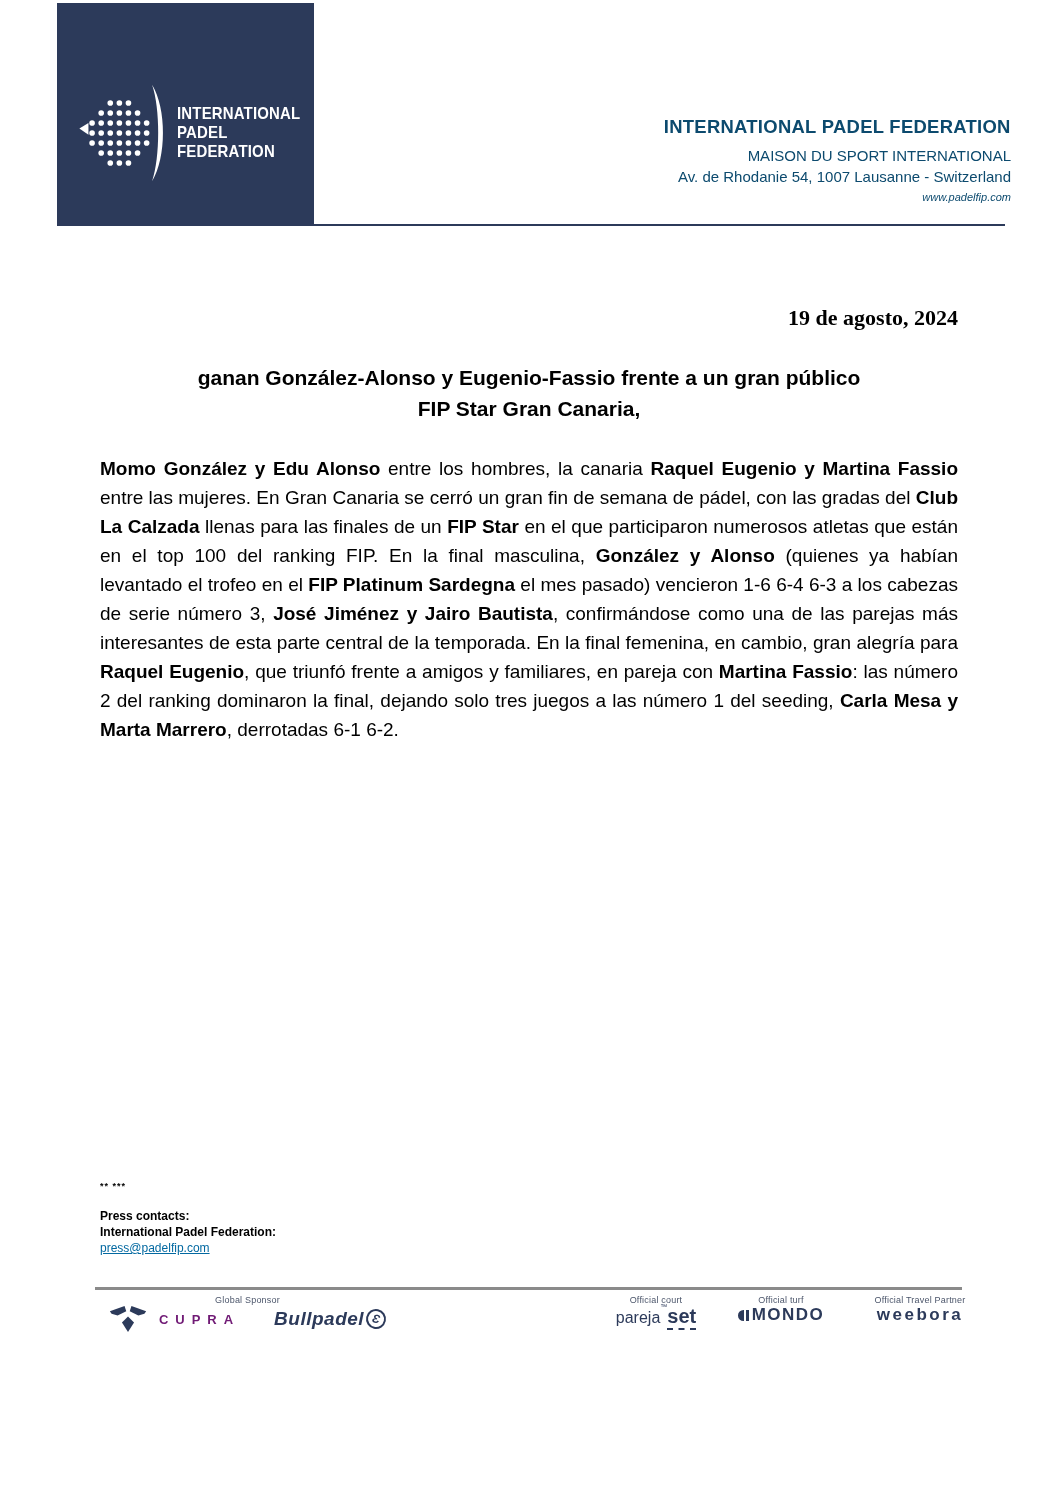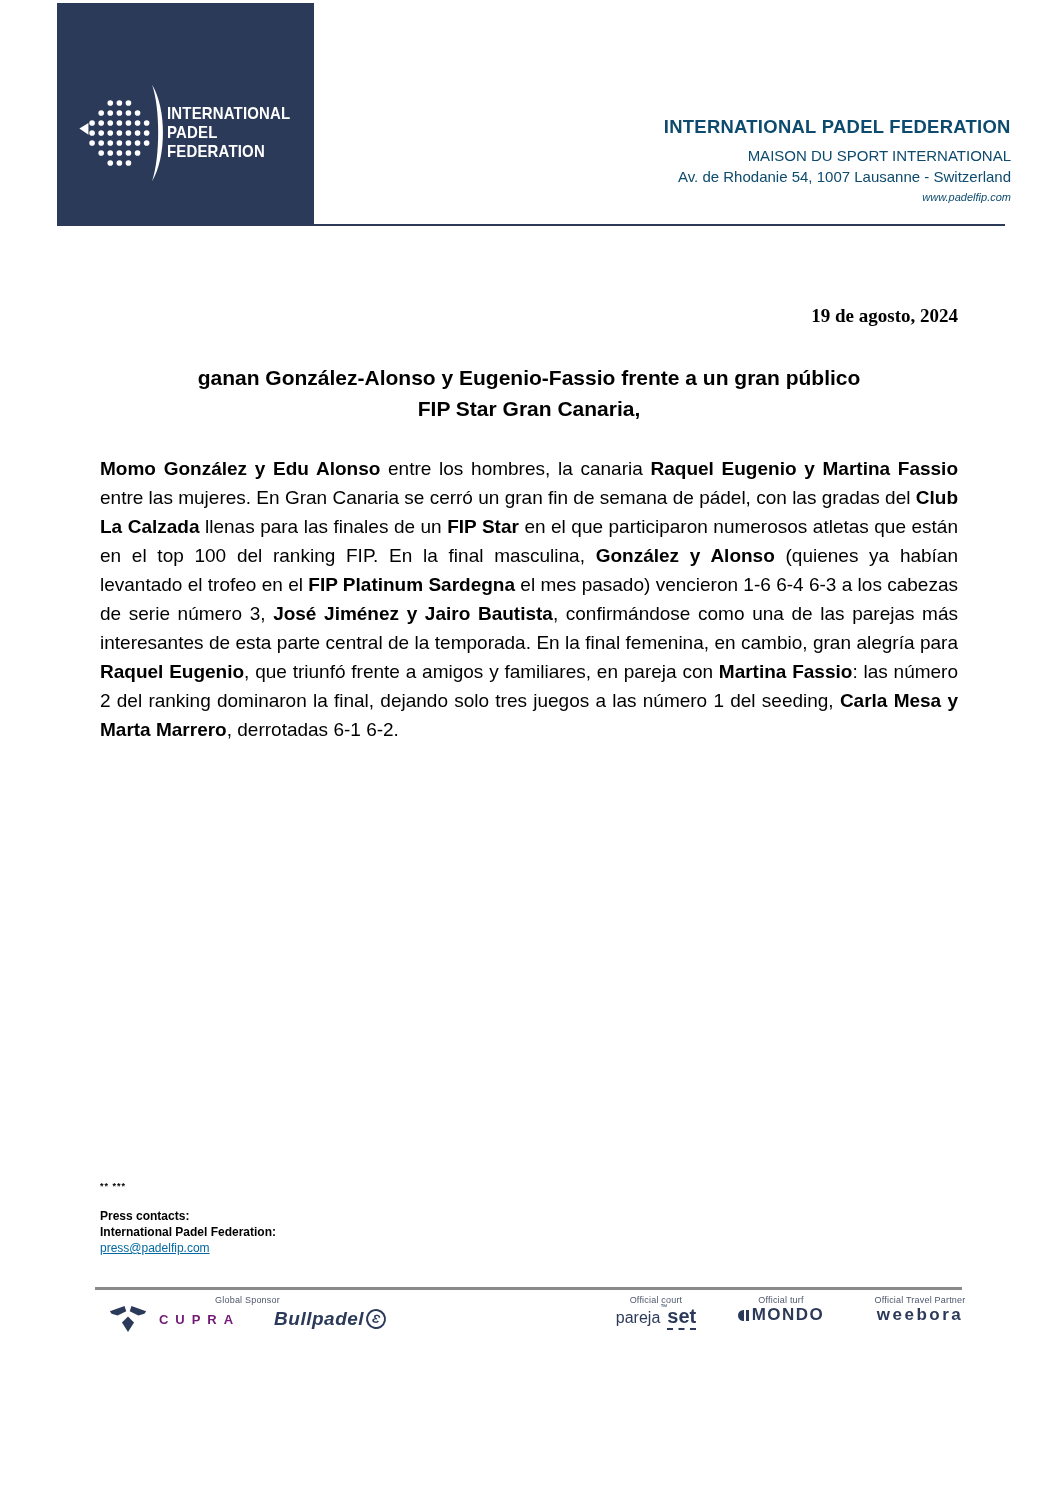--- a/index.html
+++ b/index.html
@@ -9,38 +9,38 @@
     position:relative; width:1058px; height:1497px; margin:0 auto;
     background:#ffffff; overflow:hidden;
   }
 
   
   .logo-box {
     position:absolute; left:57px; top:3px; width:257px; height:221px;
     background:#2c3a5a; display:flex; align-items:center; justify-content:flex-start;
     padding-left:22px; padding-top:38px;
   }
-  .logo-inner { display:flex; align-items:center; gap:0; }
+  .logo-inner { display:flex; align-items:center; gap:10px; }
   .racket-icon svg { display:block; }
   .logo-text { color:#ffffff; font-weight:bold; font-size:17px; line-height:19px;
     letter-spacing:.2px; transform:scaleX(.88); transform-origin:left center; }
 
   
   .letterhead { position:absolute; top:116px; right:47px; text-align:right; color:#0c4a6e; }
   .letterhead .org { font-size:19px; font-weight:bold; letter-spacing:.3px; margin-bottom:7px;
     transform:scaleX(.97); transform-origin:right center; }
   .letterhead .addr { font-size:15px; line-height:21px; font-weight:500; }
   .letterhead .site { font-size:11px; line-height:21px; font-style:italic; }
 
   .header-rule { position:absolute; left:57px; top:224px; width:948px; height:2px;
     background:#2c3a5a; }
 
   
   .date { position:absolute; top:305px; right:100px;
-    font-family:"Liberation Serif", serif; font-weight:bold; font-size:19px; color:#000; }
+    font-family:"Liberation Serif", serif; font-weight:bold; font-size:22px; color:#000; }
   .doc-title { position:absolute; top:362px; left:0; right:0; text-align:center;
     font-size:21px; font-weight:bold; line-height:31px; color:#000; }
 
   
   .body-par { position:absolute; top:454px; left:100px; width:858px;
     font-size:19px; line-height:29px; text-align:justify; color:#000; }
 
   
   .press { position:absolute; top:1178px; left:100px; font-size:12px; line-height:16px; }
   .press .stars { font-size:9px; font-weight:bold; letter-spacing:1px; margin-bottom:14px; }

